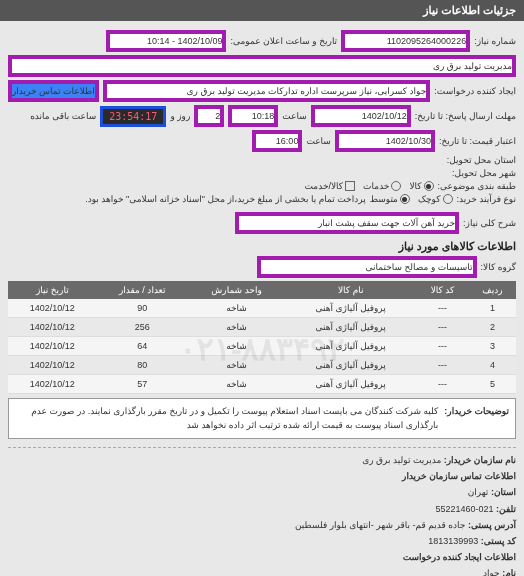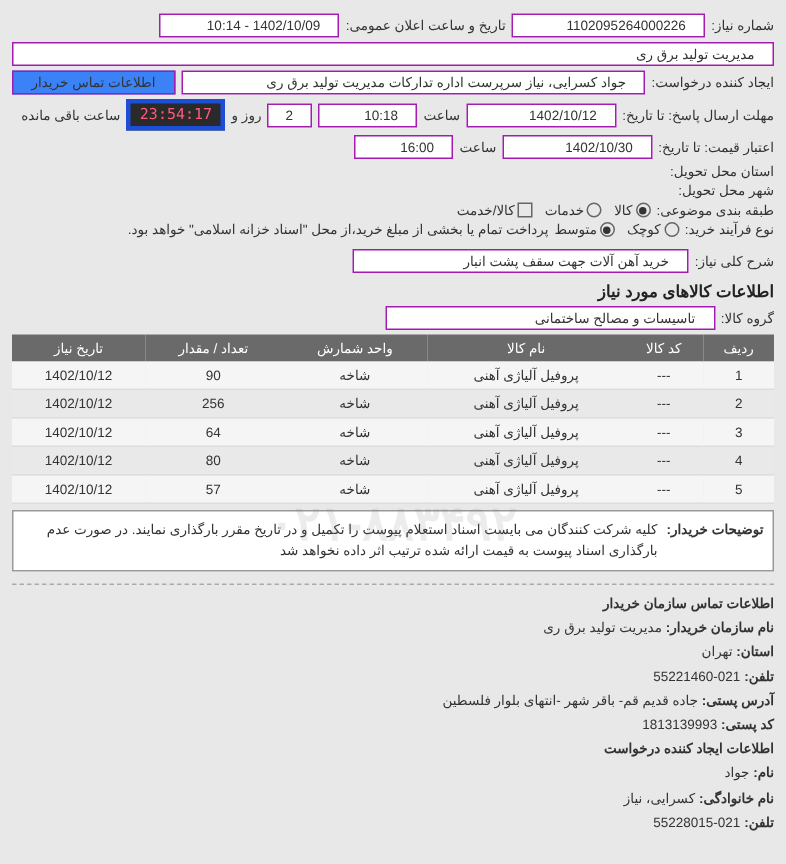--- a/index.html
+++ b/index.html
@@ -20,31 +20,31 @@
 }
 .content { padding: 6px 8px; }
 .row {
   display: flex;
   align-items: center;
   margin: 3px 0;
   gap: 4px;
 }
 .label { font-size: 9px; color: #333; white-space: nowrap; }
 .field {
-  border: 1px solid #a21caf;
+  border: 4px solid #a21caf;
   background: #fff;
-  padding: 2px 12px;
+  padding: 2px 0;
   font-size: 9px;
   min-height: 16px;
   display: inline-flex;
   align-items: center;
 }
 .field.flex { flex: 1; }
 .field.sm { width: 100px; }
-.field.xs { width: 66px; }
+.field.xs { width: 50px; }
 .field.btn { background: #3b82f6; cursor: pointer; }
 .timer {
   background: #2a2a2a;
   color: #ff5a7a;
   font-family: monospace;
   padding: 2px 6px;
   border: 3px solid #1d4ed8;
 }
 .radio-group { display: flex; gap: 8px; align-items: center; }
 .radio-item { display: flex; align-items: center; gap: 2px; font-size: 9px; }
@@ -102,20 +102,21 @@
   font-weight: bold;
   pointer-events: none;
   letter-spacing: 2px;
 }
 .container { position: relative; }
 </style>
 </head>
 <body>
 <div class="container">
 
+<div class="header-bar">جزئیات اطلاعات نیاز</div>
 
 <div class="content">
 
   <div class="row">
     <span class="label">شماره نیاز:</span>
     <span class="field sm" style="width:129px">1102095264000226</span>
     <span class="label">تاریخ و ساعت اعلان عمومی:</span>
     <span class="field" style="width:120px">1402/10/09 - 10:14</span>
   </div>
 
@@ -255,22 +256,22 @@
   </table>
 
   <div class="note-box">
     <span class="note-label">توضیحات خریدار:</span>
     <span>کلیه شرکت کنندگان می بایست اسناد استعلام پیوست را تکمیل و در تاریخ مقرر بارگذاری نمایند. در صورت عدم بارگذاری اسناد پیوست به قیمت ارائه شده ترتیب اثر داده نخواهد شد</span>
   </div>
 
   <div class="divider"></div>
 
   <div class="footer">
+    <div><b>نام سازمان خریدار:</b> <span>مدیریت تولید برق ری</span></div>
     <div><b>اطلاعات تماس سازمان خریدار</b></div>
-    <div><b>نام سازمان خریدار:</b> <span>مدیریت تولید برق ری</span></div>
     <div><b>استان:</b> <span>تهران</span></div>
     <div><b>تلفن:</b> <span>021-55221460</span></div>
     <div><b>آدرس پستی:</b> <span>جاده قدیم قم- باقر شهر -انتهای بلوار فلسطین</span></div>
     <div><b>کد پستی:</b> <span>1813139993</span></div>
     <div><b>اطلاعات ایجاد کننده درخواست</b></div>
     <div><b>نام:</b> <span>جواد</span></div>
     <div><b>نام خانوادگی:</b> <span>کسرایی، نیاز</span></div>
     <div><b>تلفن:</b> <span>021-55228015</span></div>
   </div>
 

